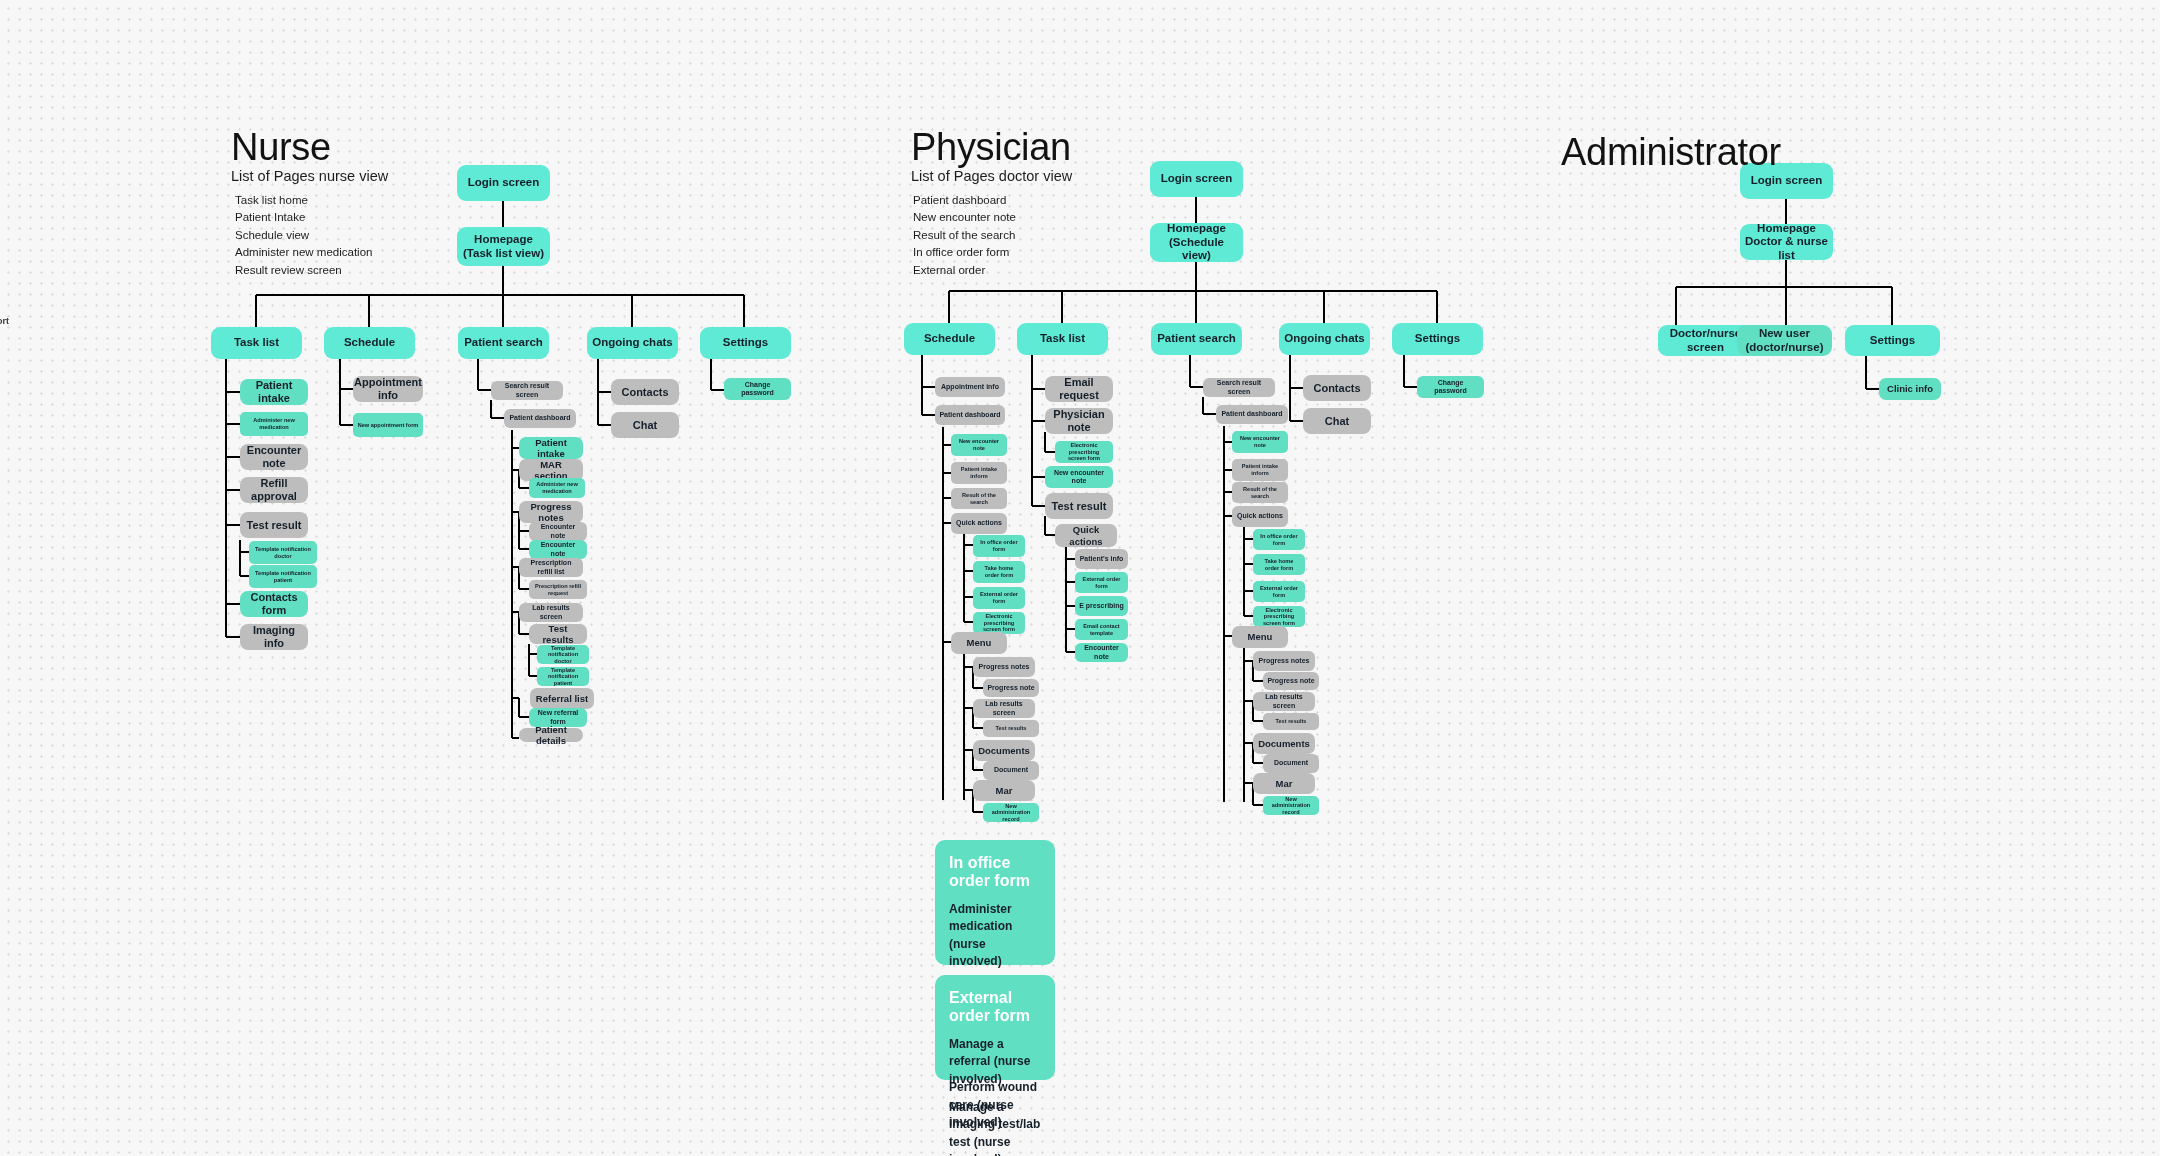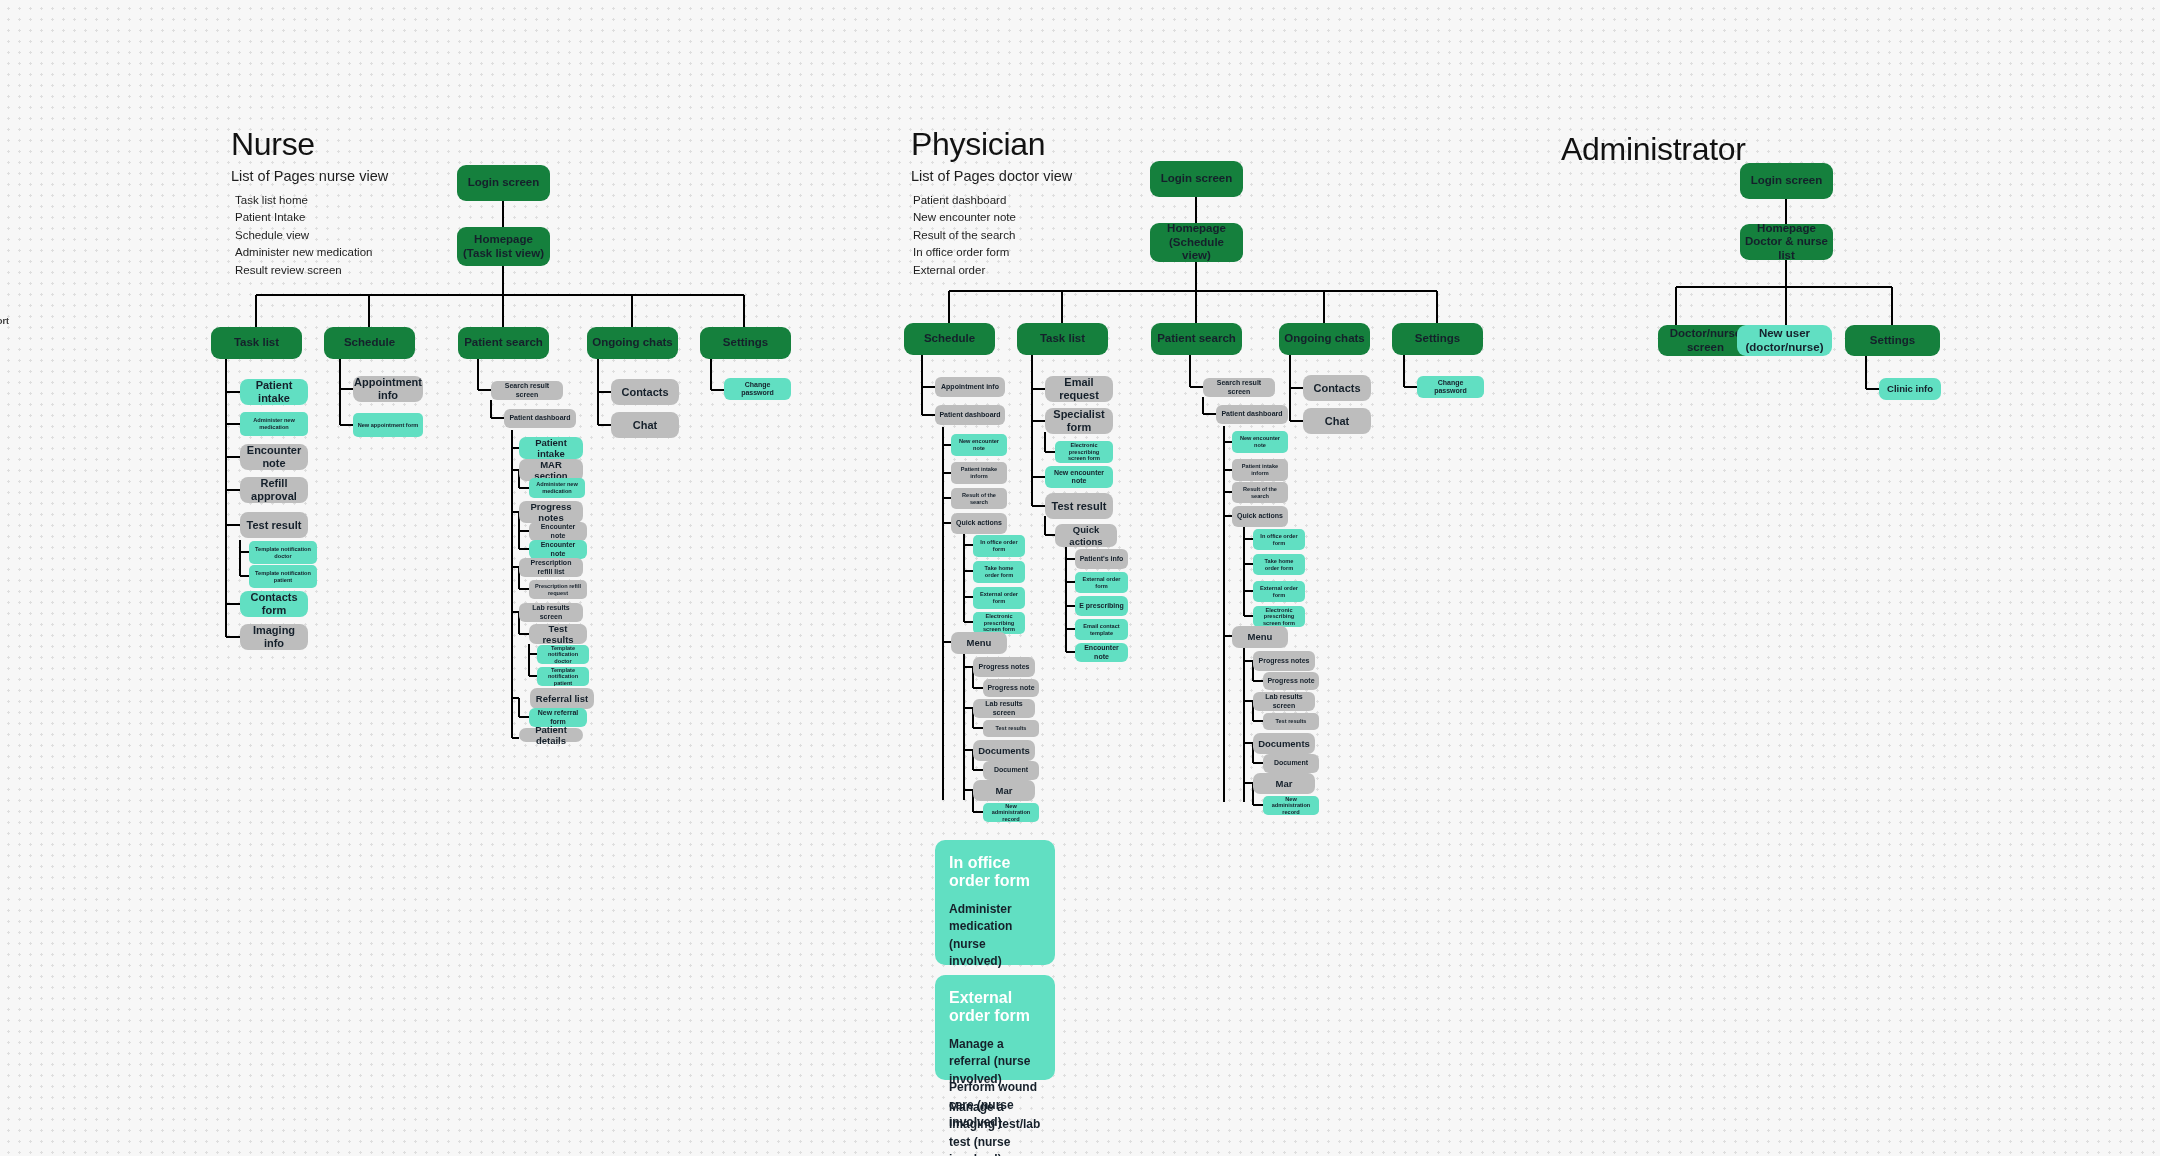--- a/index.html
+++ b/index.html
@@ -21,34 +21,34 @@
     box-sizing:border-box;
     display:flex;align-items:center;justify-content:center;
     text-align:center;
     border-radius:7px;
     color:#15202b;
     font-weight:bold;
     line-height:1.18;
     padding:2px 4px;
     z-index:3;
   }
-  .blue{background:#15803d;}
+  .blue{background:#5eead4;}
   .green{background:#61dfc2;}
   .gray{background:#bdbdbd;}
 
   .sz-root{font-size:11.5px;border-radius:9px;}
   .sz-lvl1{font-size:11.5px;border-radius:9px;}
   .sz-lvl2{font-size:11px;border-radius:8px;}
   .sz-lvl3{font-size:9.5px;border-radius:7px;}
   .sz-lvl4{font-size:7px;border-radius:6px;font-weight:bold;}
   .sz-tiny{font-size:5.6px;border-radius:5px;font-weight:bold;}
 
   .section-title{
     position:absolute;
-    font-size:32px;
+    font-size:38px;
     font-weight:400;
     color:#121212;
     letter-spacing:-0.3px;
     z-index:4;
   }
   .section-sub{
     position:absolute;
     font-size:14.5px;
     font-weight:400;
     color:#1d1d1d;
@@ -374,21 +374,21 @@
   <div class="node gray sz-lvl4" style="left:973px;top:657px;width:62px;height:20px;">Progress notes</div>
   <div class="node gray sz-lvl4" style="left:983px;top:679px;width:56px;height:18px;">Progress note</div>
   <div class="node gray sz-lvl4" style="left:973px;top:699px;width:62px;height:19px;">Lab results screen</div>
   <div class="node gray sz-tiny" style="left:983px;top:720px;width:56px;height:17px;">Test results</div>
   <div class="node gray sz-lvl3" style="left:973px;top:740px;width:62px;height:21px;">Documents</div>
   <div class="node gray sz-lvl4" style="left:983px;top:761px;width:56px;height:19px;">Document</div>
   <div class="node gray sz-lvl3" style="left:973px;top:780px;width:62px;height:21px;">Mar</div>
   <div class="node green sz-tiny" style="left:983px;top:803px;width:56px;height:19px;">New administration record</div>
 
   <div class="node gray sz-lvl2" style="left:1045px;top:376px;width:68px;height:26px;">Email request</div>
-  <div class="node gray sz-lvl2" style="left:1045px;top:408px;width:68px;height:26px;">Specialist form</div>
+  <div class="node gray sz-lvl2" style="left:1045px;top:408px;width:68px;height:26px;">Physician note</div>
   <div class="node green sz-tiny" style="left:1055px;top:441px;width:58px;height:22px;">Electronic prescribing screen form</div>
   <div class="node green sz-lvl4" style="left:1045px;top:466px;width:68px;height:22px;">New encounter note</div>
   <div class="node gray sz-lvl2" style="left:1045px;top:493px;width:68px;height:26px;">Test result</div>
   <div class="node gray sz-lvl3" style="left:1055px;top:524px;width:62px;height:23px;">Quick actions</div>
   <div class="node gray sz-lvl4" style="left:1075px;top:549px;width:53px;height:20px;">Patient's info</div>
   <div class="node green sz-tiny" style="left:1075px;top:572px;width:53px;height:21px;">External order form</div>
   <div class="node green sz-lvl4" style="left:1075px;top:596px;width:53px;height:20px;">E prescribing</div>
   <div class="node green sz-tiny" style="left:1075px;top:619px;width:53px;height:21px;">Email contact template</div>
   <div class="node green sz-lvl4" style="left:1075px;top:643px;width:53px;height:19px;">Encounter note</div>
 

